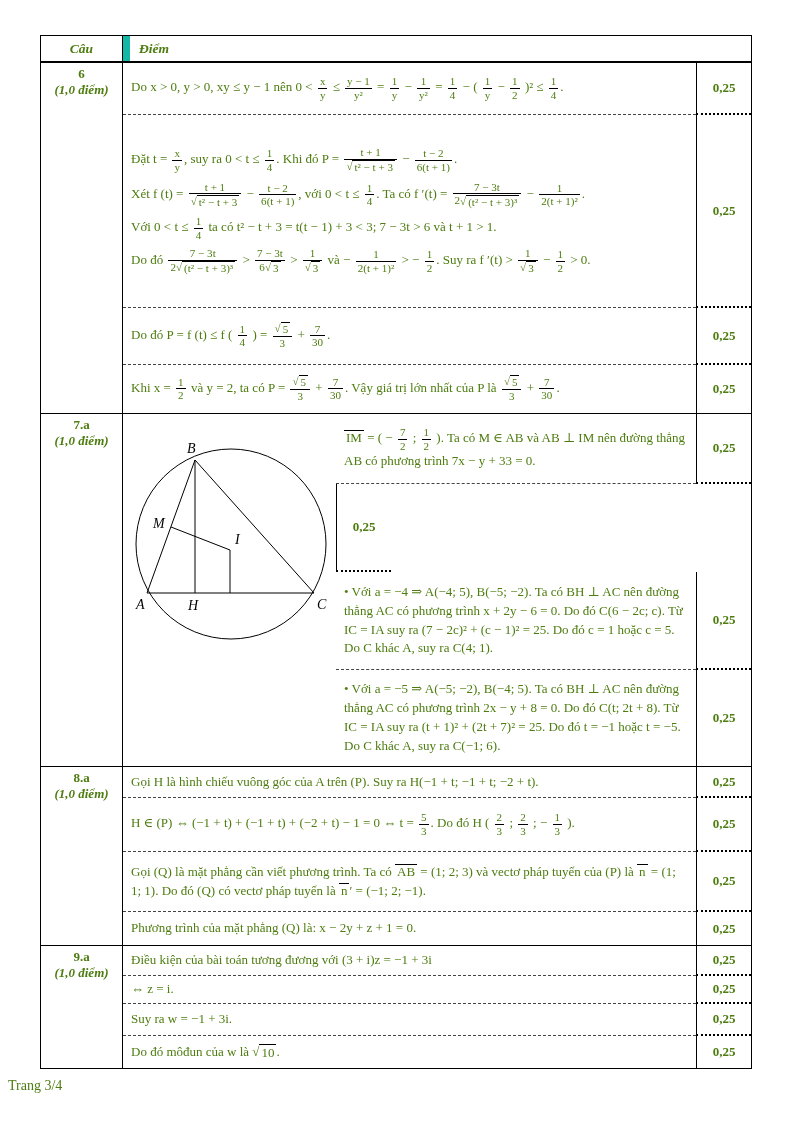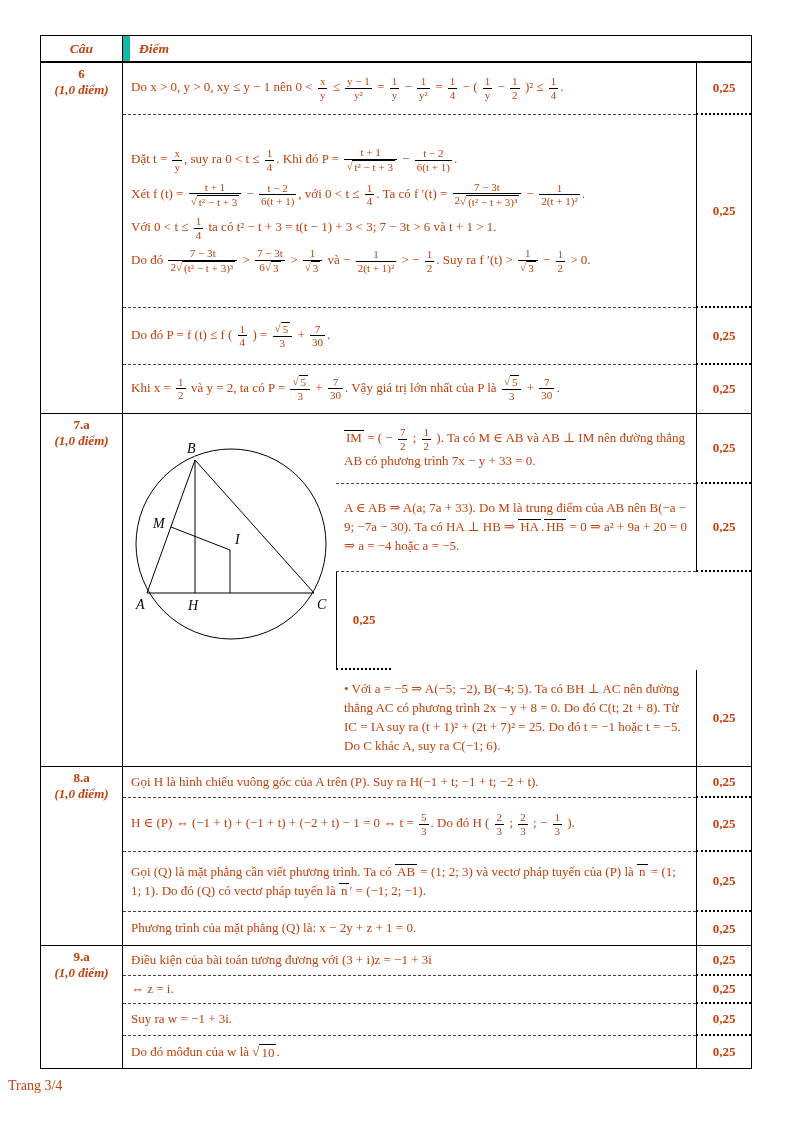--- a/index.html
+++ b/index.html
@@ -1,17 +1,17 @@
 <!DOCTYPE html>
 <html><head>
 <meta charset="utf-8">
 <style>
   html,body{margin:0;padding:0;background:#9a9a9a;}
   .page{width:794px;height:1123px;background:#fff;margin:0 auto;position:relative;
-        font-family:"Liberation Serif","DejaVu Serif",serif;font-size:13px;color:#c2410c;}
+        font-family:"Liberation Serif","DejaVu Serif",serif;font-size:13px;color:#4d7c0f;}
   .table{position:absolute;left:40px;top:35px;width:712px;border:1.5px solid #000;box-sizing:border-box;background:#fff;}
   .hrow{display:flex;height:25px;border-bottom:1.5px solid #000;font-weight:bold;font-style:italic;font-size:13.5px;}
   .hcau{width:82px;border-right:1px solid #000;box-sizing:border-box;display:flex;align-items:center;justify-content:center;}
   .hdap{flex:1;display:flex;align-items:center;justify-content:center;}
   .hdiem{width:55px;border-left:7px solid #14b8a6;box-sizing:border-box;display:flex;align-items:center;justify-content:center;}
   .qrow{display:flex;border-top:1px solid #000;box-sizing:border-box;}
   .cau{width:82px;border-right:1px solid #000;box-sizing:border-box;text-align:center;padding-top:3px;}
   .qnum{font-weight:bold;}
   .qpts{font-weight:bold;font-style:italic;}
   .fig{width:213px;box-sizing:border-box;padding:8px 0 0 4px;}
@@ -245,26 +245,26 @@
                   <span class="n">7</span>
                   <span class="d">2</span>
                 </span> ; <span class="mf">
                   <span class="n">1</span>
                   <span class="d">2</span>
                 </span> ).  Ta có  M ∈ AB  và  AB ⊥ IM  nên đường thẳng AB có phương trình  7x − y + 33 = 0.</div>
           </div>
           <div class="bscore">0,25</div>
         </div>
         <div class="brow sep" style="height:88px">
-          <div class="btext">
-            <div class="mline">A ∈ AB ⇒ A(a; 7a + 33).  Do M là trung điểm của AB nên B(−a − 9; −7a − 30).  Ta có  HA ⊥ HB ⇒ <span class="mov">HA</span>.<span class="mov">HB</span> = 0  ⇒ a² + 9a + 20 = 0 ⇒ a = −4  hoặc  a = −5.</div>
-          </div>
           <div class="bscore">0,25</div>
         </div>
         <div class="brow sep" style="height:98px">
+          <div class="btext">
+            <div class="mline">• Với  a = −4 ⇒  A(−4; 5), B(−5; −2).  Ta có  BH ⊥ AC nên đường thẳng AC có phương trình  x + 2y − 6 = 0.  Do đó C(6 − 2c; c).  Từ IC = IA suy ra  (7 − 2c)² + (c − 1)² = 25.  Do đó  c = 1  hoặc  c = 5.  Do C khác A, suy ra  C(4; 1).</div>
+          </div>
           <div class="bscore">0,25</div>
         </div>
         <div class="brow" style="height:96px">
           <div class="btext">
             <div class="mline">• Với  a = −5 ⇒  A(−5; −2), B(−4; 5).  Ta có  BH ⊥ AC nên đường thẳng AC có phương trình  2x − y + 8 = 0.  Do đó C(t; 2t + 8). Từ IC = IA suy ra  (t + 1)² + (2t + 7)² = 25.  Do đó  t = −1  hoặc  t = −5.  Do C khác A, suy ra  C(−1; 6).</div>
           </div>
           <div class="bscore">0,25</div>
         </div>
       </div>
     </div>

